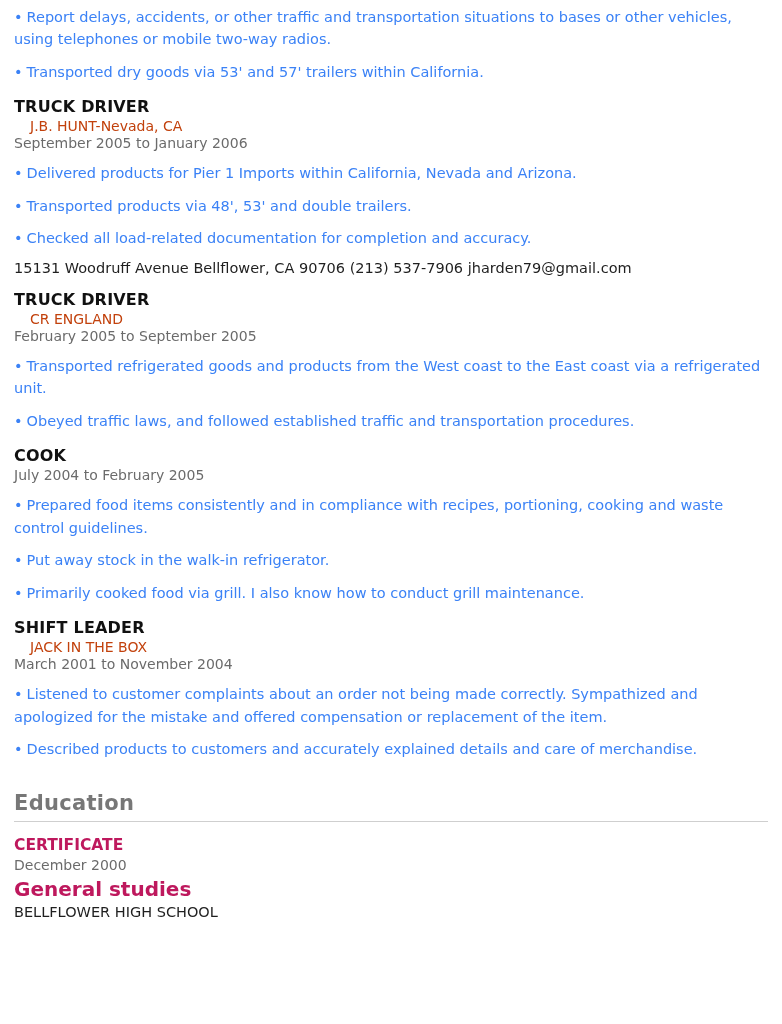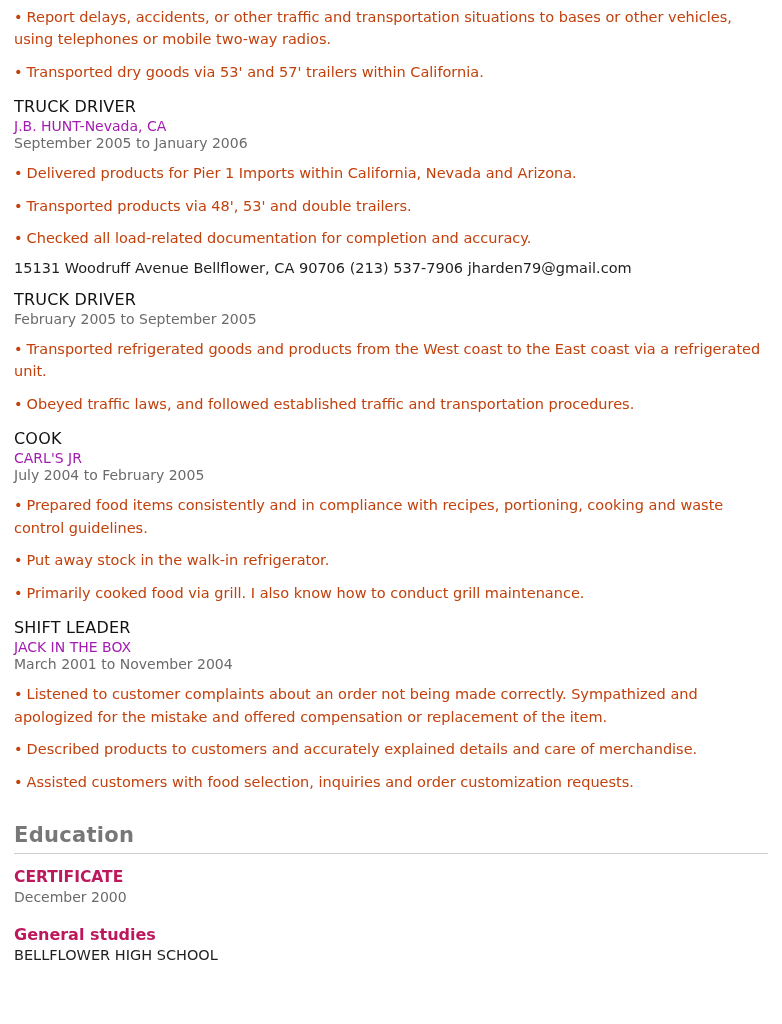--- a/index.html
+++ b/index.html
@@ -15,37 +15,37 @@
     overflow: hidden;
   }
   .page {
     padding: 0 14px;
     box-sizing: border-box;
     width: 782px;
   }
   .bullet-line {
     font-size: 14.5px;
     line-height: 1.55;
-    color: #c2410c;
+    color: #3b82f6;
     margin: 0 0 10px 0;
   }
   .bullet-line .dot {
     margin-right: 4px;
   }
   .job-title {
     font-size: 16px;
-    font-weight: normal;
+    font-weight: bold;
     letter-spacing: 0.2px;
     color: #111111;
     margin: 14px 0 2px 0;
   }
   .job-company {
     font-size: 14px;
-    color: #a21caf;
-    margin: 0 0 1px 0;
+    color: #c2410c;
+    margin: 0 0 1px 16px;
   }
   .job-dates {
     font-size: 14px;
     color: #6b6b6b;
     margin: 0 0 11px 0;
   }
   .contact-line {
     font-size: 14.5px;
     color: #1f1f1f;
     margin: 0 0 11px 0;
@@ -62,31 +62,31 @@
     border-top: 1px solid #cfcfcf;
     margin: 0 0 14px 0;
   }
   .edu-title {
     font-size: 15.5px;
     font-weight: bold;
     color: #be185d;
     margin: 4px 0 3px 0;
   }
   .edu-title.mixed {
-    font-size: 16px;
+    font-size: 20px;
   }
   .edu-school {
     font-size: 14.5px;
     color: #1f1f1f;
     margin: 0 0 2px 0;
   }
   .edu-date {
     font-size: 14px;
     color: #6b6b6b;
-    margin: 0 0 20px 0;
+    margin: 0 0 4px 0;
   }
   .spacer-top { height: 6px; }
 </style>
 </head>
 <body>
 
 <div class="page">
 
   <div class="spacer-top"></div>
 
@@ -95,37 +95,36 @@
 
   <h3 class="job-title">TRUCK DRIVER</h3>
   <p class="job-company">J.B. HUNT-Nevada, CA</p>
   <p class="job-dates">September 2005 to January 2006</p>
   <p class="bullet-line"><span class="dot">•</span><span>Delivered products for Pier 1 Imports within California, Nevada and Arizona.</span></p>
   <p class="bullet-line"><span class="dot">•</span><span>Transported products via 48', 53' and double trailers.</span></p>
   <p class="bullet-line"><span class="dot">•</span><span>Checked all load-related documentation for completion and accuracy.</span></p>
   <p class="contact-line">15131 Woodruff Avenue Bellflower, CA 90706 (213) 537-7906 jharden79@gmail.com</p>
 
   <h3 class="job-title">TRUCK DRIVER</h3>
+  <p class="job-company">CR ENGLAND</p>
   <p class="job-dates">February 2005 to September 2005</p>
   <p class="bullet-line"><span class="dot">•</span><span>Transported refrigerated goods and products from the West coast to the East coast via a refrigerated unit.</span></p>
   <p class="bullet-line"><span class="dot">•</span><span>Obeyed traffic laws, and followed established traffic and transportation procedures.</span></p>
 
   <h3 class="job-title">COOK</h3>
-  <p class="job-company">CARL'S JR</p>
   <p class="job-dates">July 2004 to February 2005</p>
   <p class="bullet-line"><span class="dot">•</span><span>Prepared food items consistently and in compliance with recipes, portioning, cooking and waste control guidelines.</span></p>
   <p class="bullet-line"><span class="dot">•</span><span>Put away stock in the walk-in refrigerator.</span></p>
   <p class="bullet-line"><span class="dot">•</span><span>Primarily cooked food via grill. I also know how to conduct grill maintenance.</span></p>
 
   <h3 class="job-title">SHIFT LEADER</h3>
   <p class="job-company">JACK IN THE BOX</p>
   <p class="job-dates">March 2001 to November 2004</p>
   <p class="bullet-line"><span class="dot">•</span><span>Listened to customer complaints about an order not being made correctly. Sympathized and apologized for the mistake and offered compensation or replacement of the item.</span></p>
   <p class="bullet-line"><span class="dot">•</span><span>Described products to customers and accurately explained details and care of merchandise.</span></p>
-  <p class="bullet-line"><span class="dot">•</span><span>Assisted customers with food selection, inquiries and order customization requests.</span></p>
 
   <h2 class="section-heading">Education</h2>
   <hr class="rule">
 
   <h3 class="edu-title">CERTIFICATE</h3>
   <p class="edu-date">December 2000</p>
 
   <h3 class="edu-title mixed">General studies</h3>
   <p class="edu-school">BELLFLOWER HIGH SCHOOL</p>
 

